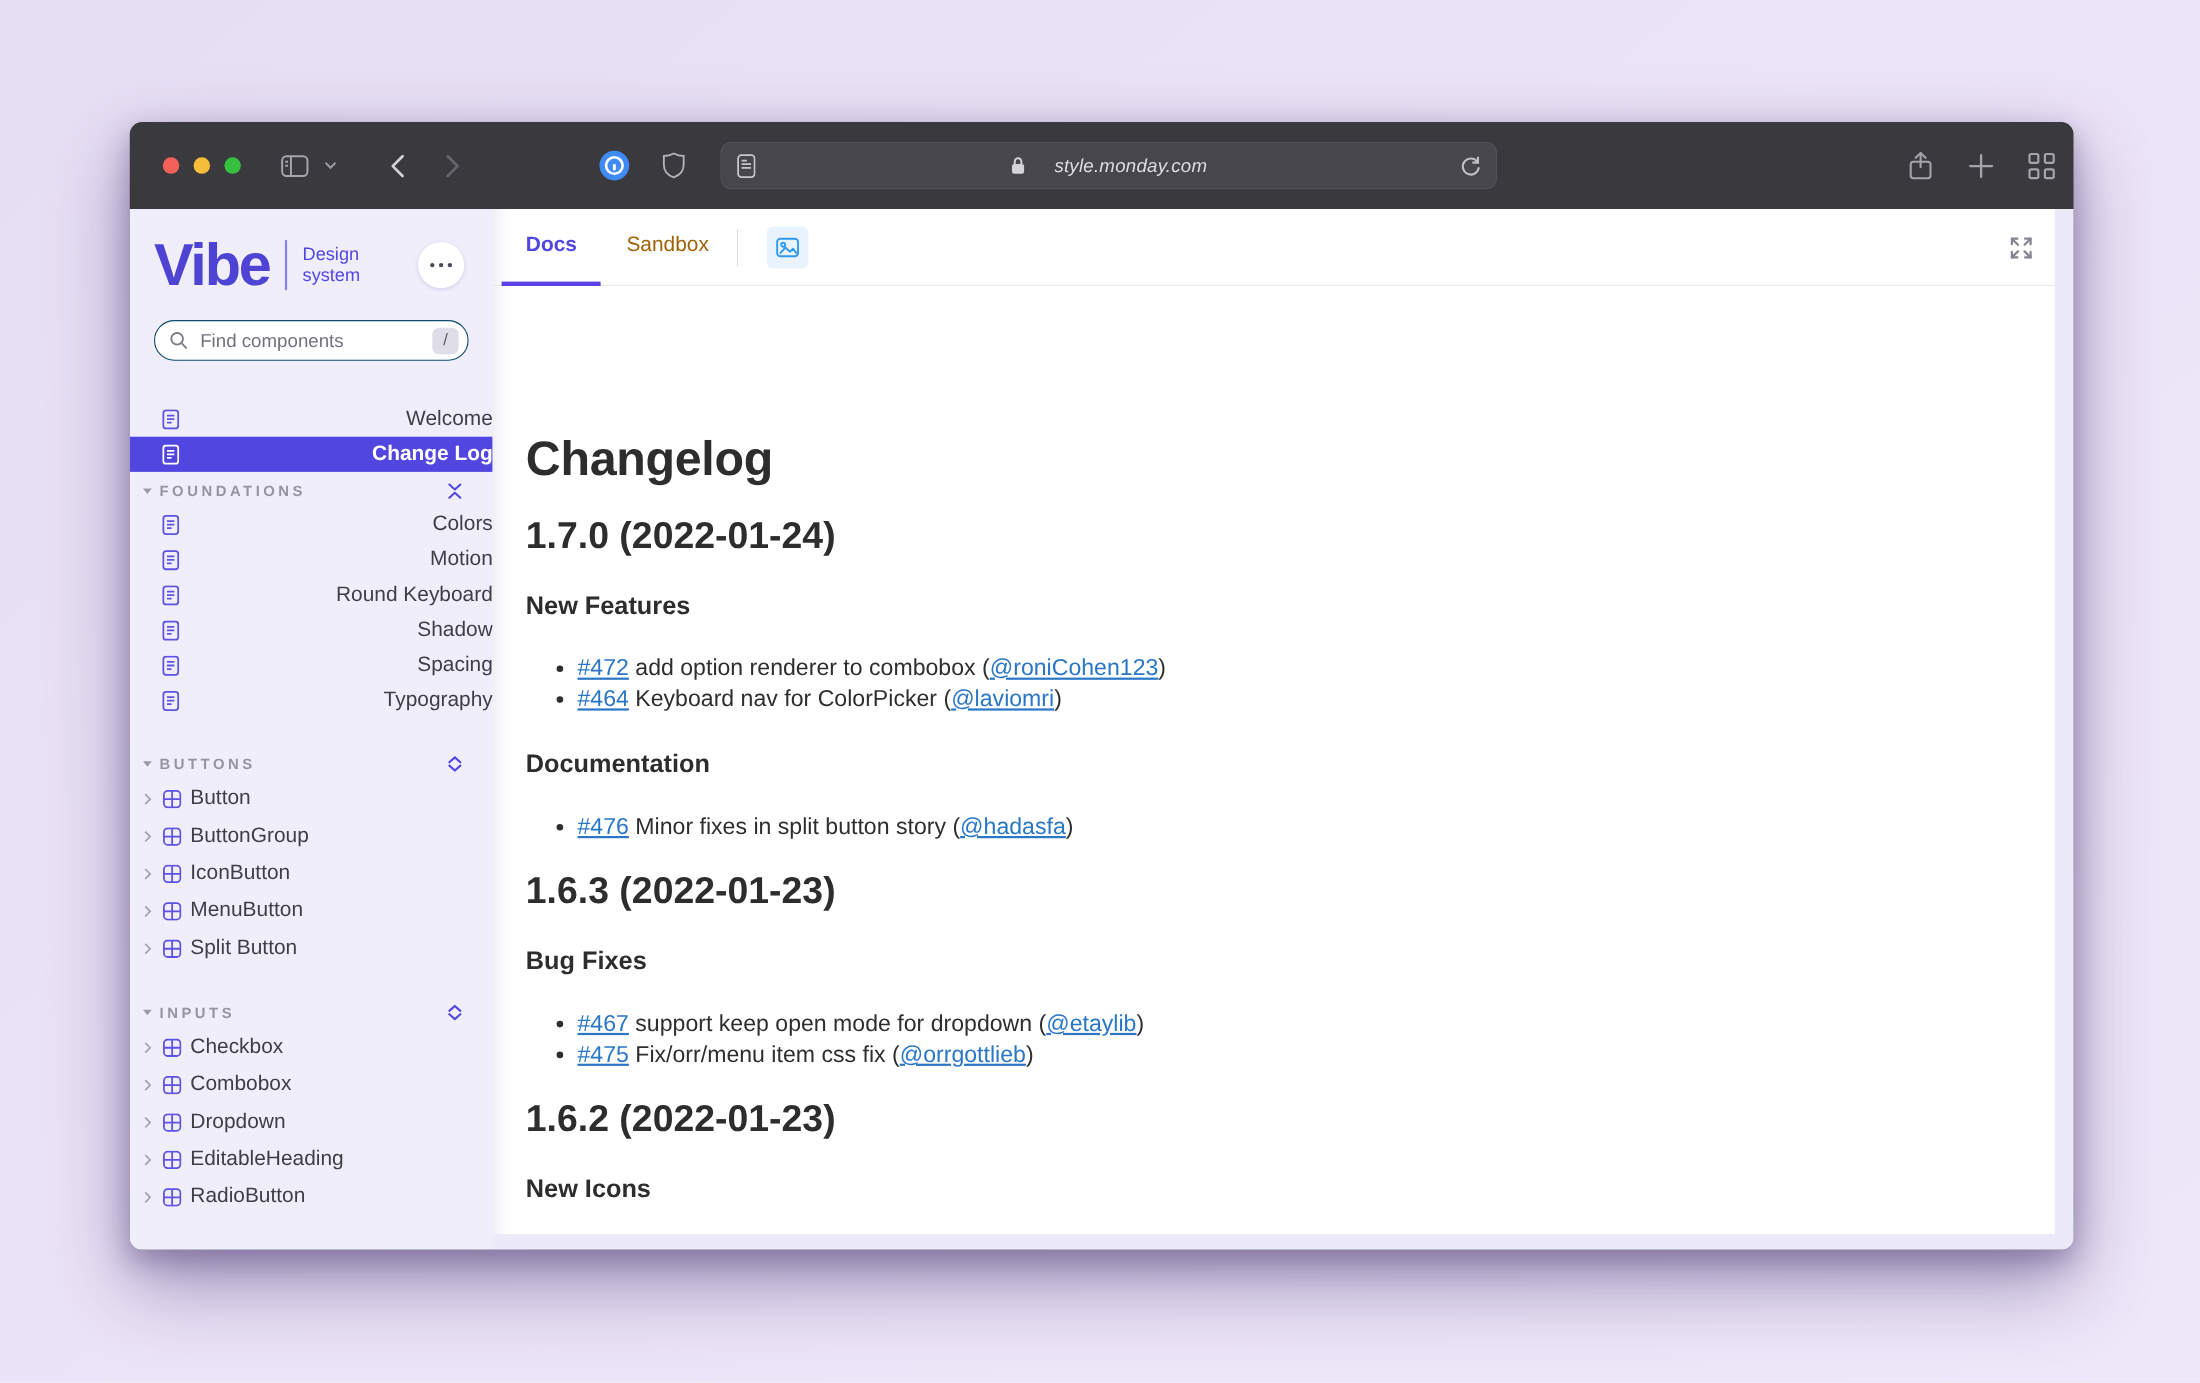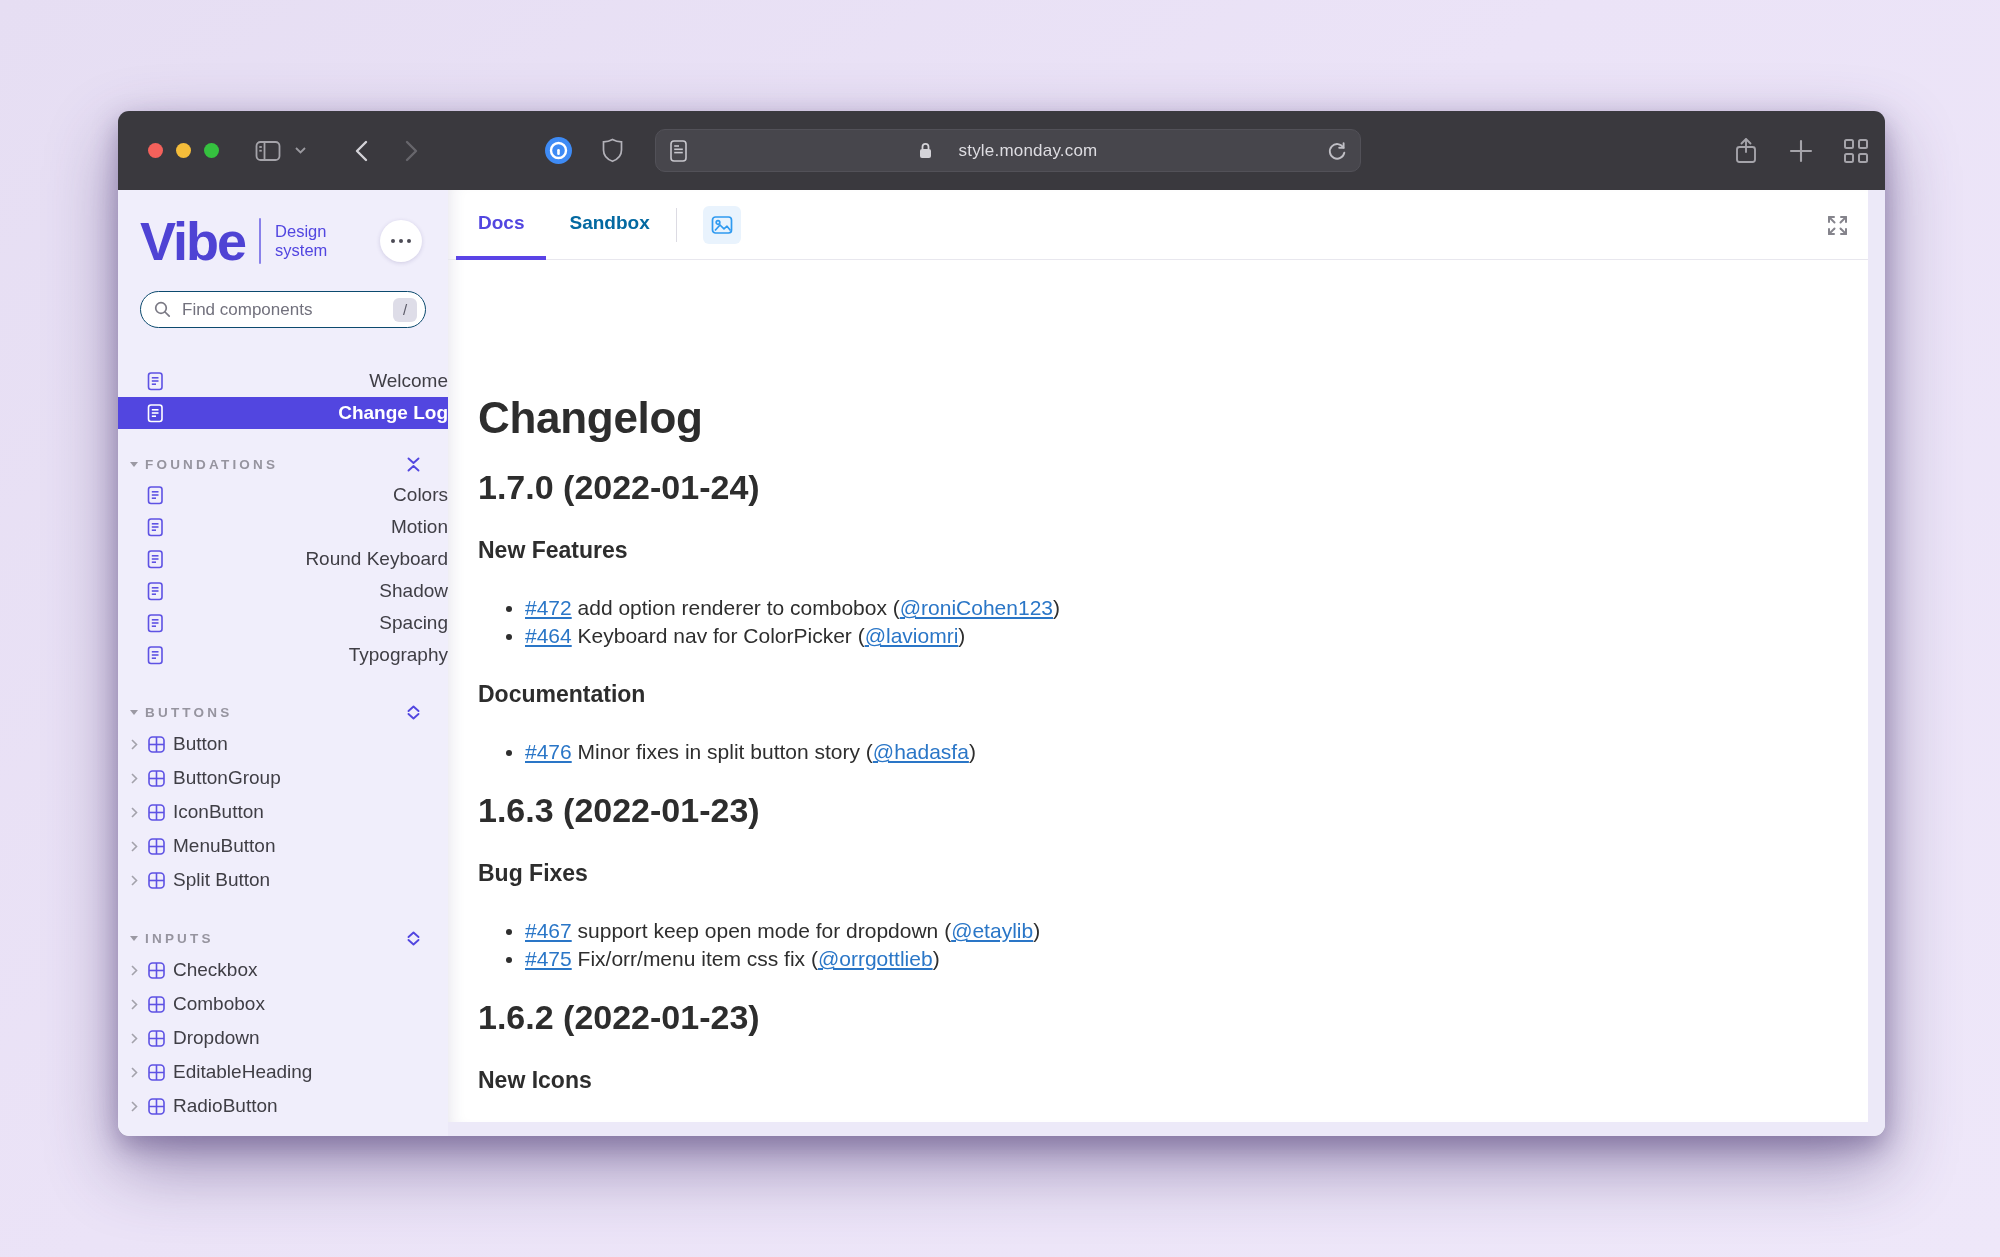--- a/index.html
+++ b/index.html
@@ -15,21 +15,21 @@
     box-shadow:0 30px 70px rgba(70,50,110,.48),0 10px 26px rgba(60,40,100,.35);}
   
   .toolbar{position:relative;height:79px;}
   .traffic{position:absolute;left:30px;top:32px;display:flex;gap:13px;}
   .dot{width:15px;height:15px;border-radius:50%;}
   .dot.red{background:#f4615b}.dot.yellow{background:#f5bd3a}.dot.green{background:#35c13f}
   .tb{position:absolute;top:0;height:79px;display:flex;align-items:center;justify-content:center;}
   .urlbar{position:absolute;left:537px;top:18px;width:706px;height:43px;background:#47464c;
     border:1px solid #525158;border-radius:10px;}
   .url-center{position:absolute;left:0;right:0;top:0;bottom:0;display:flex;justify-content:center;align-items:center;gap:27px;
-    color:#dedde2;font-size:17px;letter-spacing:.2px;}
+    color:#dedde2;font-size:17px;letter-spacing:.2px;font-style:italic;}
   .url-pageic{position:absolute;left:14px;top:10px;}
   .url-reload{position:absolute;right:12px;top:10px;}
   .tabgrid{display:grid;grid-template-columns:10px 10px;grid-template-rows:10px 10px;gap:4px;}
   .tabgrid i{border:2px solid #a5a4aa;border-radius:2.5px;display:block;}
   
   .webpage{position:absolute;left:0;right:0;top:79px;bottom:0;background:#ece9f8;
     border-radius:0 0 11px 11px;overflow:hidden;}
   
   .sidebar{position:absolute;left:0;top:0;bottom:0;width:330px;background:#f0eefb;overflow:hidden;}
   .logo-row{display:flex;align-items:center;padding:28px 26px 0 22px;}
@@ -46,33 +46,33 @@
   .search input::placeholder{color:#72717d;}
   .slash{width:24px;height:24px;border-radius:6px;background:#dedde8;color:#5b5a66;font-size:15px;
     display:flex;align-items:center;justify-content:center;flex:none;}
   .nav{margin-top:37px;}
   .row{display:flex;align-items:center;height:32px;font-size:19px;color:#3f3e45;cursor:pointer;}
   .doc-row{padding-left:29px;gap:26px;justify-content:space-between;}
   .row.selected{background:#5246e0;color:#fff;font-weight:700;}
   .comp-row{height:34px;padding-left:13px;gap:8px;}
   .comp-row .gridic{margin-left:2px;}
   .sec-h{display:flex;align-items:center;height:30px;padding-left:12px;cursor:pointer;}
-  .sec-h.mt18{margin-top:20px}.sec-h.mt26{margin-top:26px}
+  .sec-h.mt18{margin-top:2px}.sec-h.mt26{margin-top:26px}
   .sec-title{font-size:13.5px;font-weight:700;letter-spacing:3.2px;color:#96949f;text-transform:uppercase;margin-left:7px;}
   .sec-fold{margin-left:auto;margin-right:28px;display:flex;}
   .caret-down{width:0;height:0;border-left:4.5px solid transparent;border-right:4.5px solid transparent;border-top:5.5px solid #9b99a3;}
   .ic{display:inline-flex;flex:none;}
   
   .main{position:absolute;left:330px;right:0;top:0;bottom:0;background:#ece9f8;}
   .panel{position:absolute;left:0;top:0;right:17px;bottom:14px;background:#fff;
     box-shadow:inset 14px 0 18px -14px rgba(40,30,90,.14);}
   .tabbar{height:70px;border-bottom:1px solid #e8e7ee;display:flex;align-items:center;padding-left:8px;}
   .tab{height:70px;display:flex;align-items:center;border-bottom:4px solid transparent;font-size:19px;cursor:pointer;}
   .tab.active{color:#5246e0;font-weight:700;border-color:#5a43e6;padding:0 22px;}
-  .tab.inactive{color:#0369a1;font-weight:700;margin-left:23px;padding:0;}
+  .tab.inactive{color:#a16207;font-weight:400;margin-left:23px;padding:0;}
   .tab-divider{width:1px;height:34px;background:#dcdbe3;margin:0 26px;}
   .img-btn{width:38px;height:38px;border-radius:6px;background:#e9f3fd;border:0;display:flex;align-items:center;justify-content:center;cursor:pointer;}
   .fullscreen{position:absolute;right:17px;top:22px;background:none;border:0;cursor:pointer;padding:0;}
   .doc{padding:133px 60px 0 30px;color:#2e2e2e;}
   .doc h1{font-size:44px;line-height:50px;margin:0;font-weight:700;color:#2d2d2d;letter-spacing:-.3px;}
   .doc h2{font-size:34px;line-height:38px;margin:25px 0 0;font-weight:700;color:#2d2d2d;}
   .doc h3{font-size:23px;line-height:25px;margin:32px 0 0;font-weight:700;color:#2d2d2d;}
   .doc ul{margin:31px 0 0;padding-left:47px;}
   .doc li{font-size:21px;line-height:28px;color:#2e2e2e;}
   .doc a{color:#2a76c7;text-decoration:underline;cursor:pointer;}

